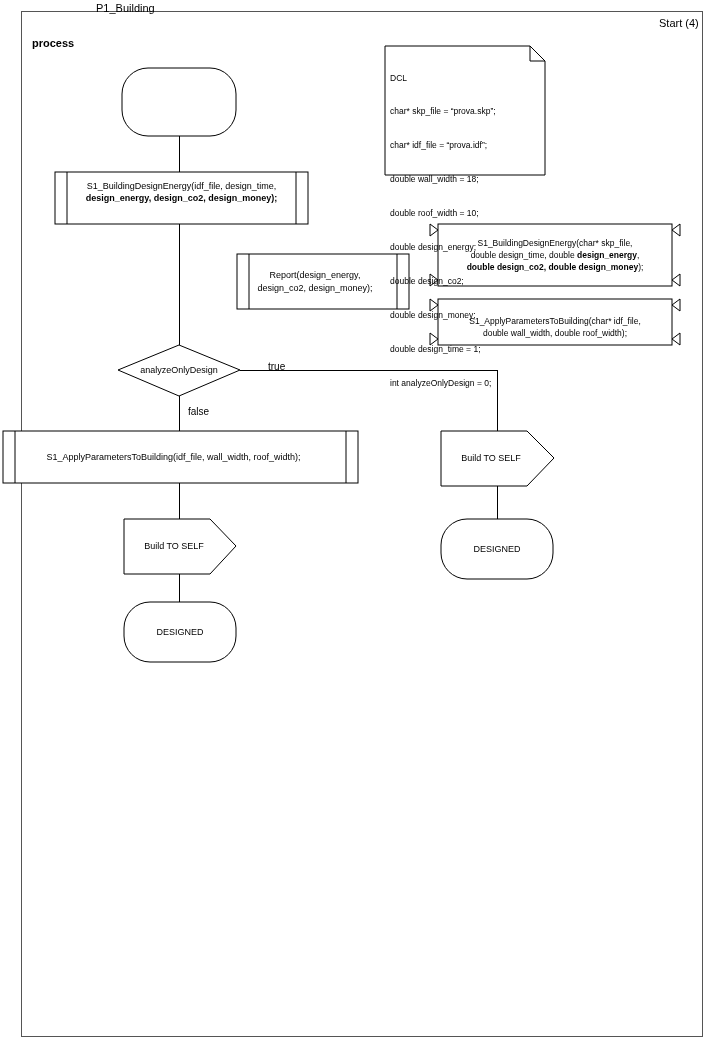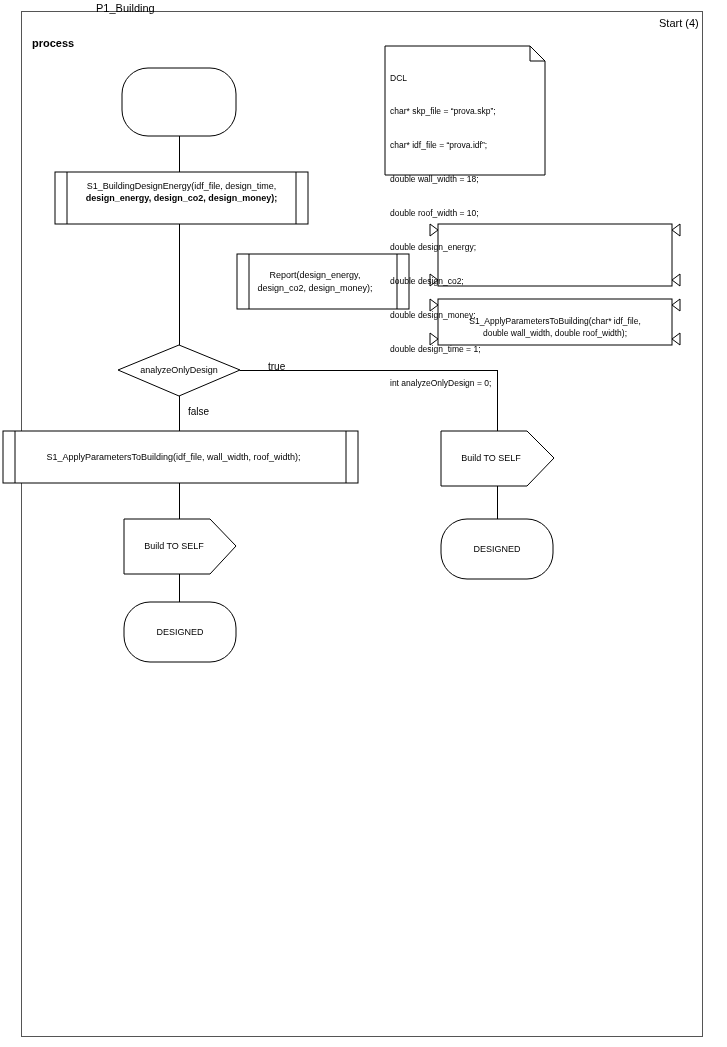--- a/index.html
+++ b/index.html
@@ -165,20 +165,27 @@
     </div>
   </div>
 
   <div class="shape-text" style="left:249px; top:254px; width:132px; height:55px;">
     <div>
       <div>Report(design_energy,</div>
       <div>design_co2, design_money);</div>
     </div>
   </div>
 
+  <div class="shape-text small" style="left:440px; top:224px; width:230px; height:62px;">
+    <div>
+      <div>S1_BuildingDesignEnergy(char* skp_file,</div>
+      <div><span>double design_time, double </span><b>design_energy</b><span>,</span></div>
+      <div><b>double design_co2, double design_money</b><span>);</span></div>
+    </div>
+  </div>
 
   <div class="shape-text small" style="left:440px; top:299px; width:230px; height:56px;">
     <div>
       <div>S1_ApplyParametersToBuilding(char* idf_file,</div>
       <div>double wall_width, double roof_width);</div>
     </div>
   </div>
 
   <div class="shape-text" style="left:119px; top:345px; width:120px; height:51px;">analyzeOnlyDesign</div>
 

